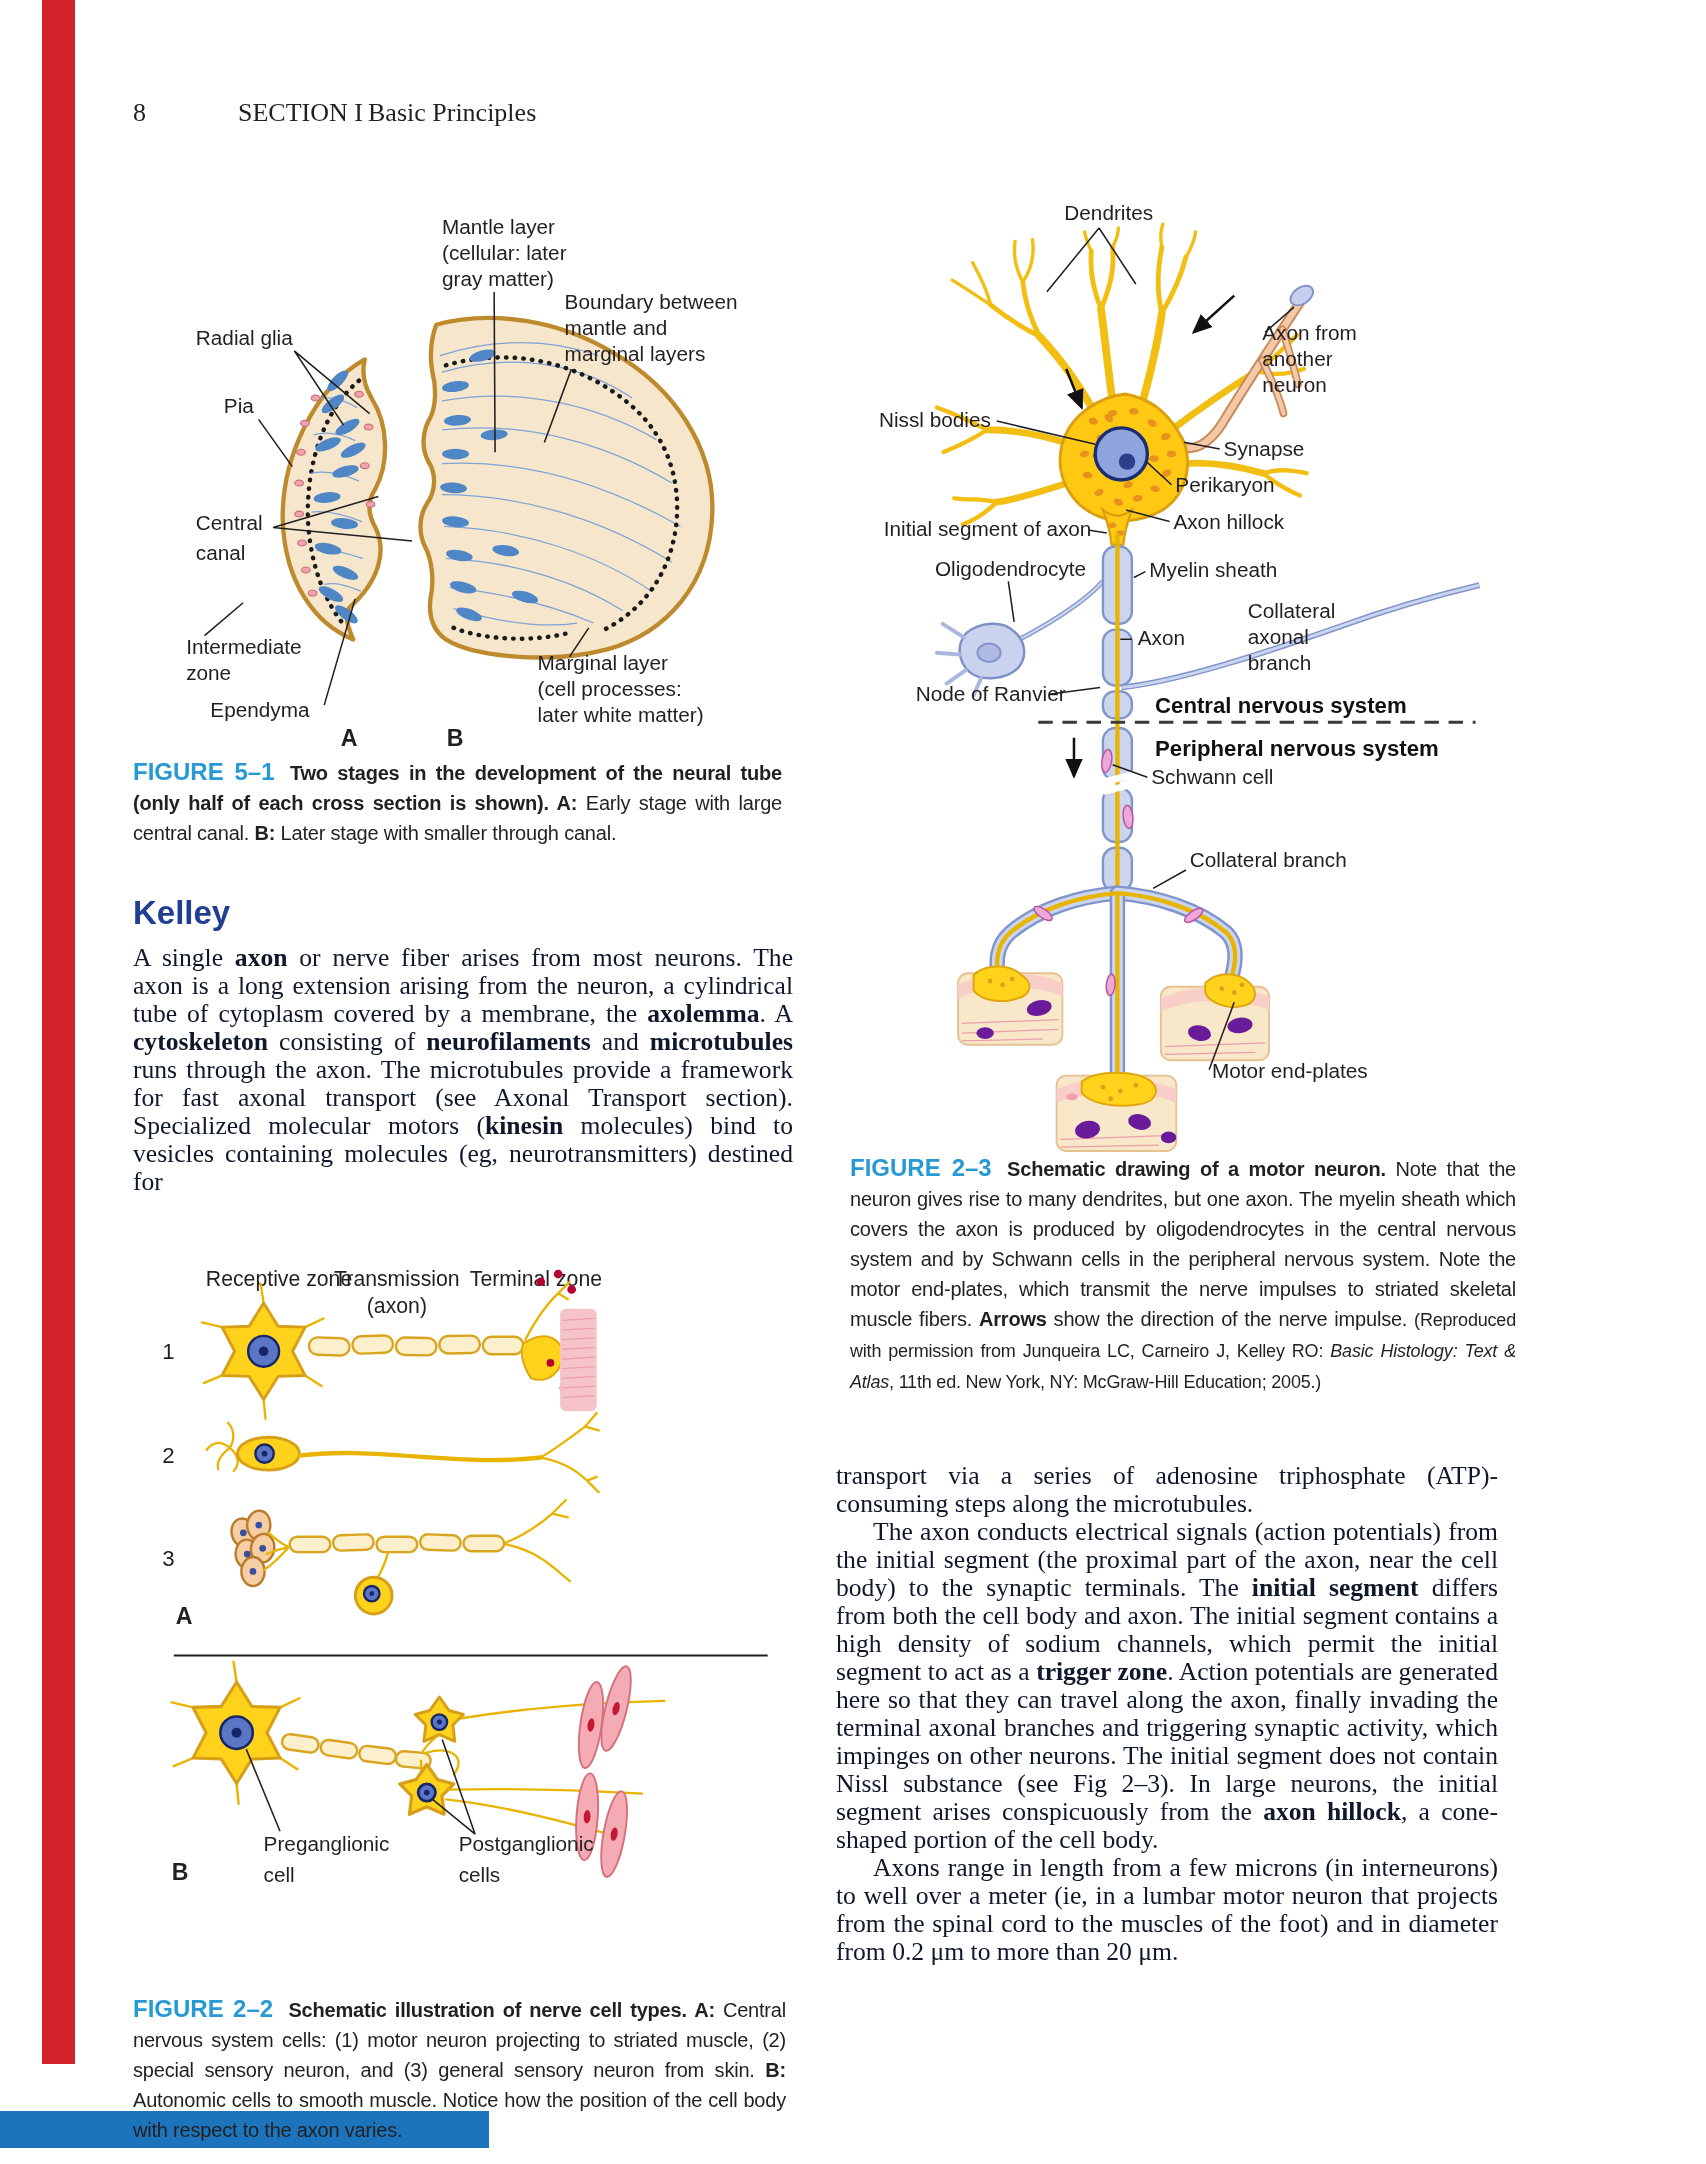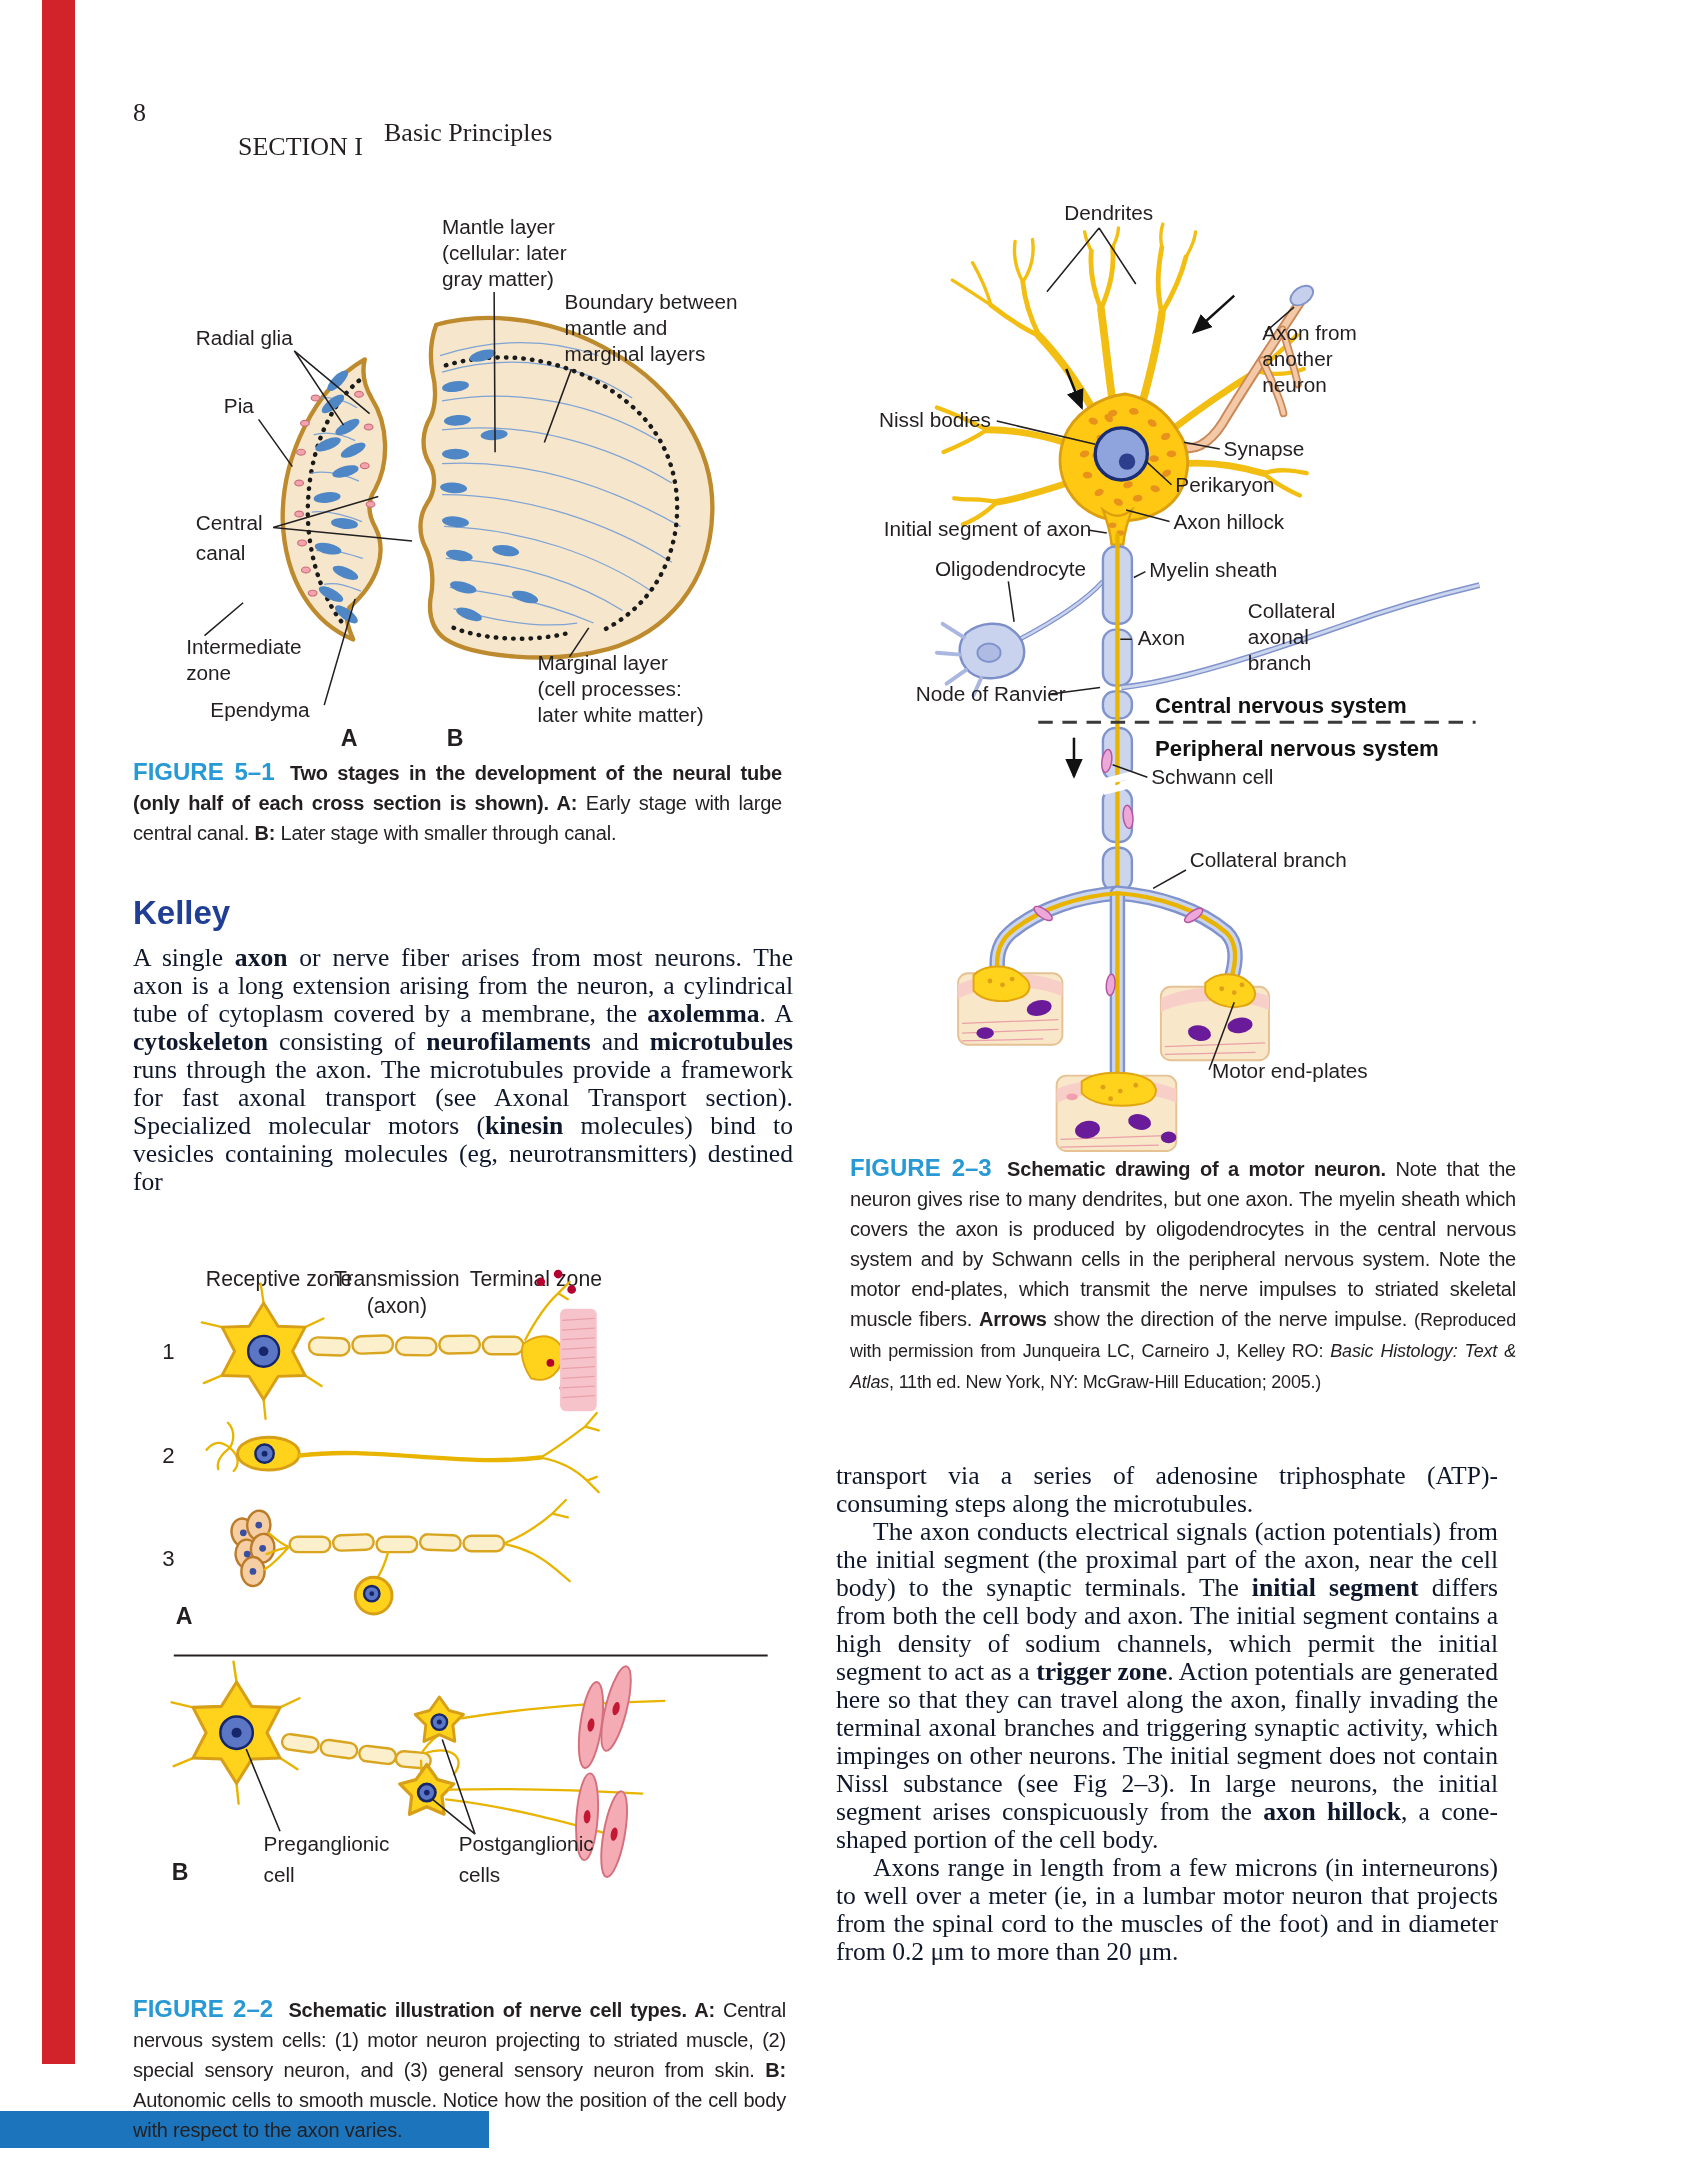--- a/index.html
+++ b/index.html
@@ -55,22 +55,22 @@
   .stri{stroke:#e9a0a8;stroke-width:1.3;}
 </style>
 </head>
 <body>
 
 <div id="page">
   <div class="abs" id="redbar"></div>
   <div class="abs" id="bluebar"></div>
 
   <div class="abs pghead" style="left:133px;">8</div>
-  <div class="abs pghead b" style="left:238px;margin-top:34px;">SECTION I</div>
-  <div class="abs pghead" style="left:384px;margin-top:20px;">Basic Principles</div>
+  <div class="abs pghead b" style="left:238px;">SECTION I</div>
+  <div class="abs pghead" style="left:368px;">Basic Principles</div>
 
   <svg class="fig" style="left:135px;top:145px;" width="642" height="623" viewBox="0 0 665 645">
     <defs>
       <g id="bsp">
           <ellipse rx="14" ry="5.5" class="bluec"></ellipse>
         </g>
       <g id="pkc">
           <ellipse rx="4.5" ry="3" class="pinkc"></ellipse>
         </g>
     </defs>

